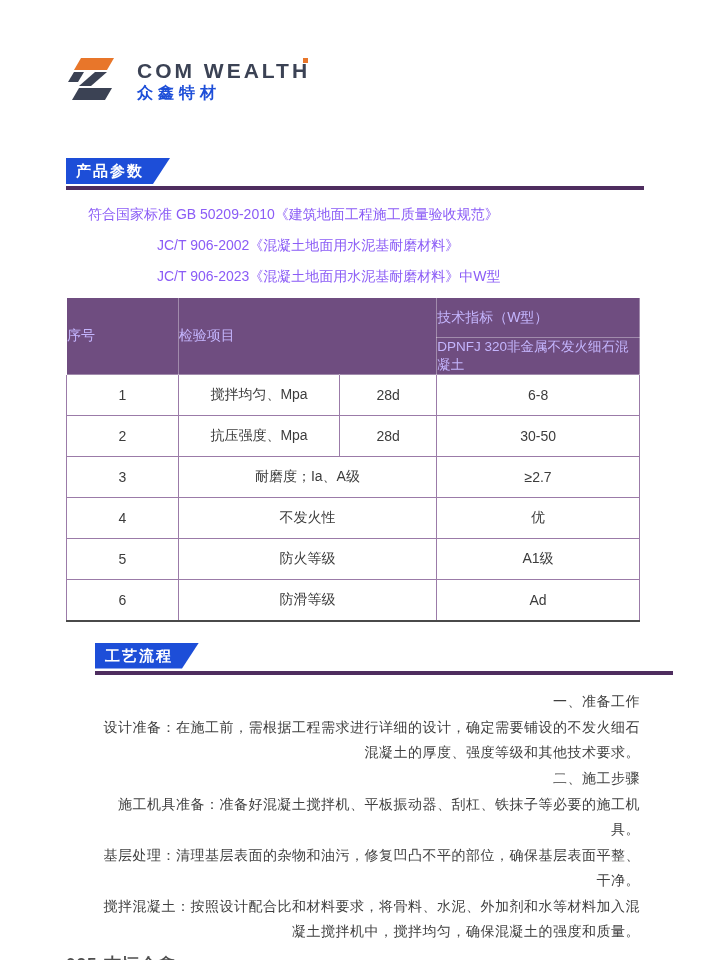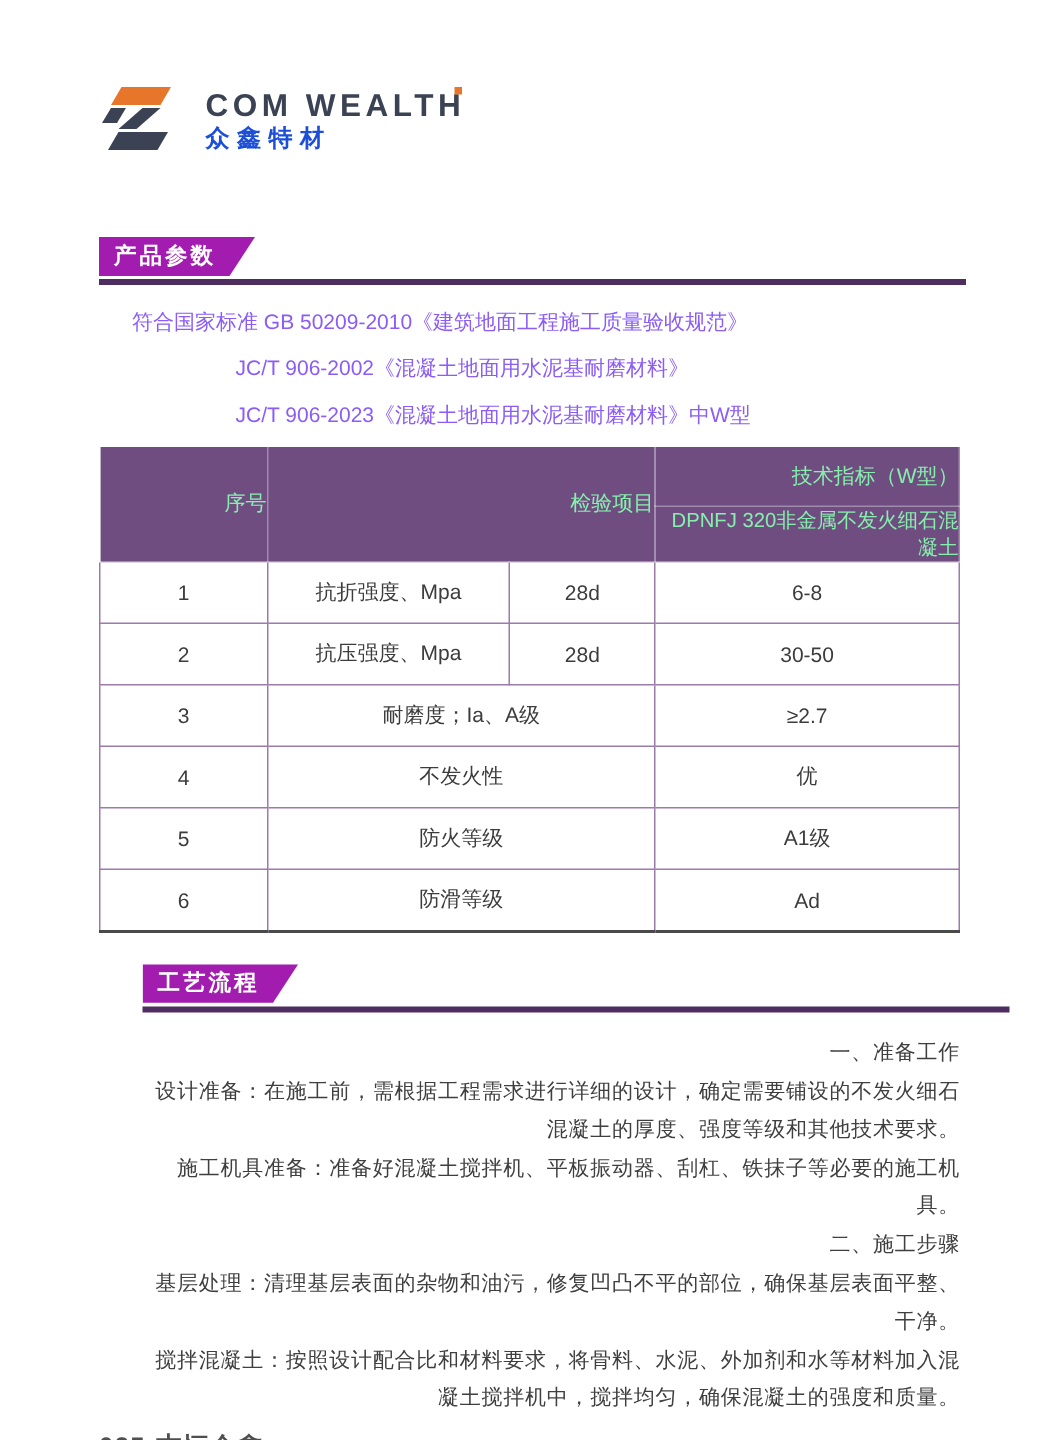--- a/index.html
+++ b/index.html
@@ -29,21 +29,21 @@
   .brand-cn {
     font-size: 16px; font-weight: bold; letter-spacing: 5px;
     color: #1d4ed8; line-height: 20px; margin-top: 1px;
   }
 
   
   .section-block { margin-top: 52px; }
   .section-block.second { margin-top: 21px; margin-left: 29px; }
   .badge {
     display: inline-block;
-    background: #a21caf;
+    background: #1d4ed8;
     color: #ffffff;
     font-size: 15px; font-weight: bold; letter-spacing: 2px;
     line-height: 26px; height: 26px;
     padding: 0 26px 0 10px;
     clip-path: polygon(0 0, 100% 0, calc(100% - 17px) 100%, 0 100%);
   }
   .section-rule { height: 4px; background: #4e2d5f; margin-top: 2px; width: 578px; }
 
   
   .standards { margin-top: 14px; }
@@ -57,24 +57,24 @@
     border-collapse: collapse;
     margin-top: 4px;
     table-layout: fixed;
   }
   .spec-table col.c1 { width: 19.5%; }
   .spec-table col.c2 { width: 28.2%; }
   .spec-table col.c3 { width: 16.9%; }
   .spec-table col.c4 { width: 35.4%; }
   .spec-table th {
     background: #6f4d80;
-    color: #86efac;
+    color: #c4b5fd;
     font-weight: normal;
     font-size: 14px;
-    text-align: right;
+    text-align: left;
     border: 1px solid rgba(255,255,255,0.35);
   }
   .spec-table thead tr.h1 th { height: 40px; }
   .spec-table thead tr.h2 th { height: 32px; font-size: 13.5px; }
   .spec-table th.no-cell, .spec-table th.item-cell { height: 72px; }
   .spec-table td {
     border: 1px solid #9b7ba8;
     height: 41px;
     text-align: center;
     font-size: 14px;
@@ -152,21 +152,21 @@
           <th class="item-cell" colspan="2" rowspan="2">检验项目</th>
           <th>技术指标（W型）</th>
         </tr>
         <tr class="h2">
           <th>DPNFJ 320非金属不发火细石混凝土</th>
         </tr>
       </thead>
       <tbody>
         <tr>
           <td>1</td>
-          <td>抗折强度、Mpa</td>
+          <td>搅拌均匀、Mpa</td>
           <td>28d</td>
           <td>6-8</td>
         </tr>
         <tr>
           <td>2</td>
           <td>抗压强度、Mpa</td>
           <td>28d</td>
           <td>30-50</td>
         </tr>
         <tr>
@@ -193,22 +193,22 @@
     </table>
 
     <div class="section-block second">
       <div class="badge">工艺流程</div>
       <div class="section-rule"></div>
     </div>
 
     <div class="process-text">
       <p>一、准备工作</p>
       <p>设计准备：在施工前，需根据工程需求进行详细的设计，确定需要铺设的不发火细石混凝土的厚度、强度等级和其他技术要求。</p>
+      <p>二、施工步骤</p>
       <p>施工机具准备：准备好混凝土搅拌机、平板振动器、刮杠、铁抹子等必要的施工机具。</p>
-      <p>二、施工步骤</p>
       <p>基层处理：清理基层表面的杂物和油污，修复凹凸不平的部位，确保基层表面平整、干净。</p>
       <p>搅拌混凝土：按照设计配合比和材料要求，将骨料、水泥、外加剂和水等材料加入混凝土搅拌机中，搅拌均匀，确保混凝土的强度和质量。</p>
     </div>
 
     <div class="footer-code">025-志恒众鑫</div>
   </div>
 
 </div>
 
 </body></html>

